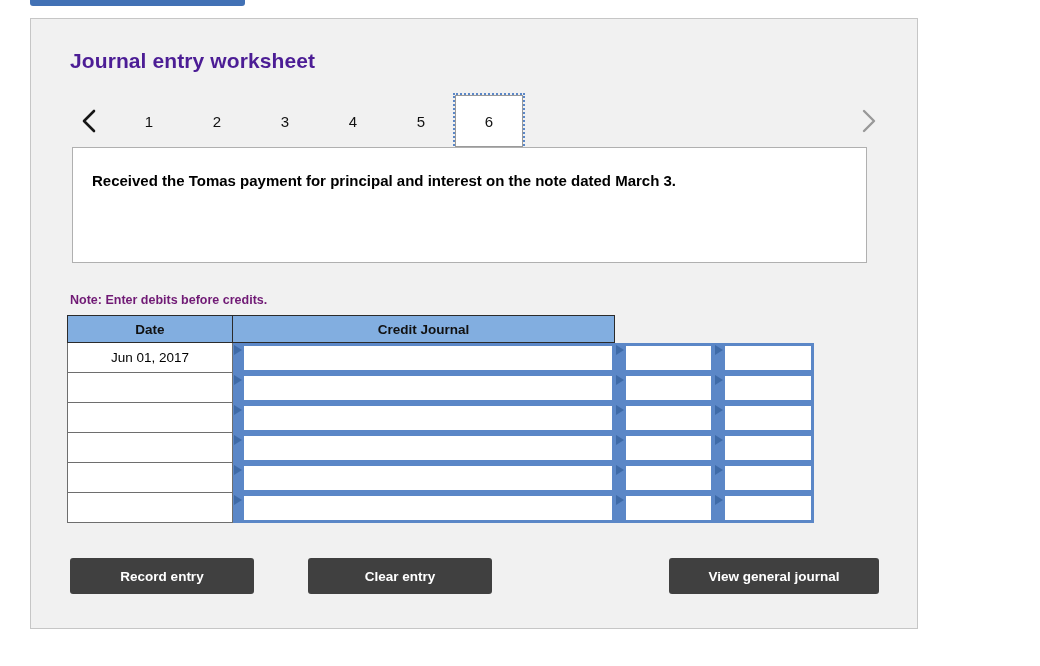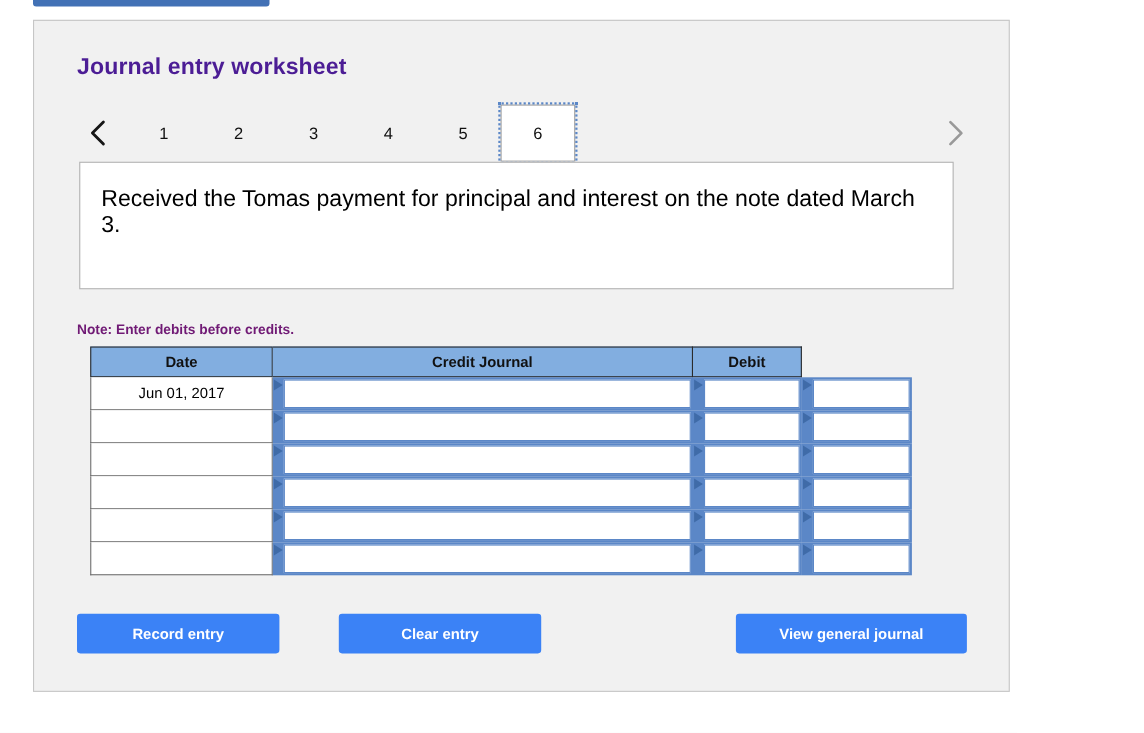--- a/index.html
+++ b/index.html
@@ -107,38 +107,39 @@
     height: 116px;
     background: #ffffff;
     border: 1px solid #b0b0b0;
     box-sizing: border-box;
   }
   .desc-text {
     position: absolute;
     left: 19px;
     top: 21px;
     right: 22px;
-    font-size: 21px;
+    font-size: 15px;
     line-height: 24px;
     color: #000000;
+    font-weight: bold;
   }
 
   .note {
     position: absolute;
     left: 39px;
     top: 274px;
     font-size: 12.5px;
     font-weight: bold;
     color: #701a75;
   }
 
   
   .jtable {
     position: absolute;
-    left: 51px;
+    left: 36px;
     top: 296px;
     width: 747px;
   }
   .jrow {
     display: flex;
     align-items: stretch;
   }
   .cell {
     box-sizing: border-box;
   }
@@ -201,21 +202,21 @@
     border-bottom: 5px solid transparent;
   }
   .inputcell.c-gj     { width: 382px; }
   .inputcell.c-debit  { width: 99px; }
   .inputcell.c-credit { width: 100px; }
 
   
   .btn {
     position: absolute;
     height: 36px;
-    background: #3b82f6;
+    background: #404040;
     color: #ffffff;
     font-size: 13.5px;
     font-weight: bold;
     border: none;
     border-radius: 3px;
     display: flex;
     align-items: center;
     justify-content: center;
     cursor: pointer;
     font-family: "Liberation Sans", sans-serif;
@@ -267,21 +268,20 @@
     <div class="desc-box">
       <div class="desc-text">Received the Tomas payment for principal and interest on the note dated March 3.</div>
     </div>
 
     <div class="note">Note: Enter debits before credits.</div>
 
     <div class="jtable">
       <div class="jrow jhead">
         <div class="cell c-date">Date</div>
         <div class="cell c-gj">Credit Journal</div>
-        <div class="cell c-debit">Debit</div>
       </div>
       <div class="jbody">
           <div class="jrow">
             <div class="cell c-date">Jun 01, 2017</div>
             <div class="cell inputcell c-gj">
               <span class="tri"></span>
               <div class="inputbox"></div>
             </div>
             <div class="cell inputcell c-debit">
               <span class="tri"></span>

